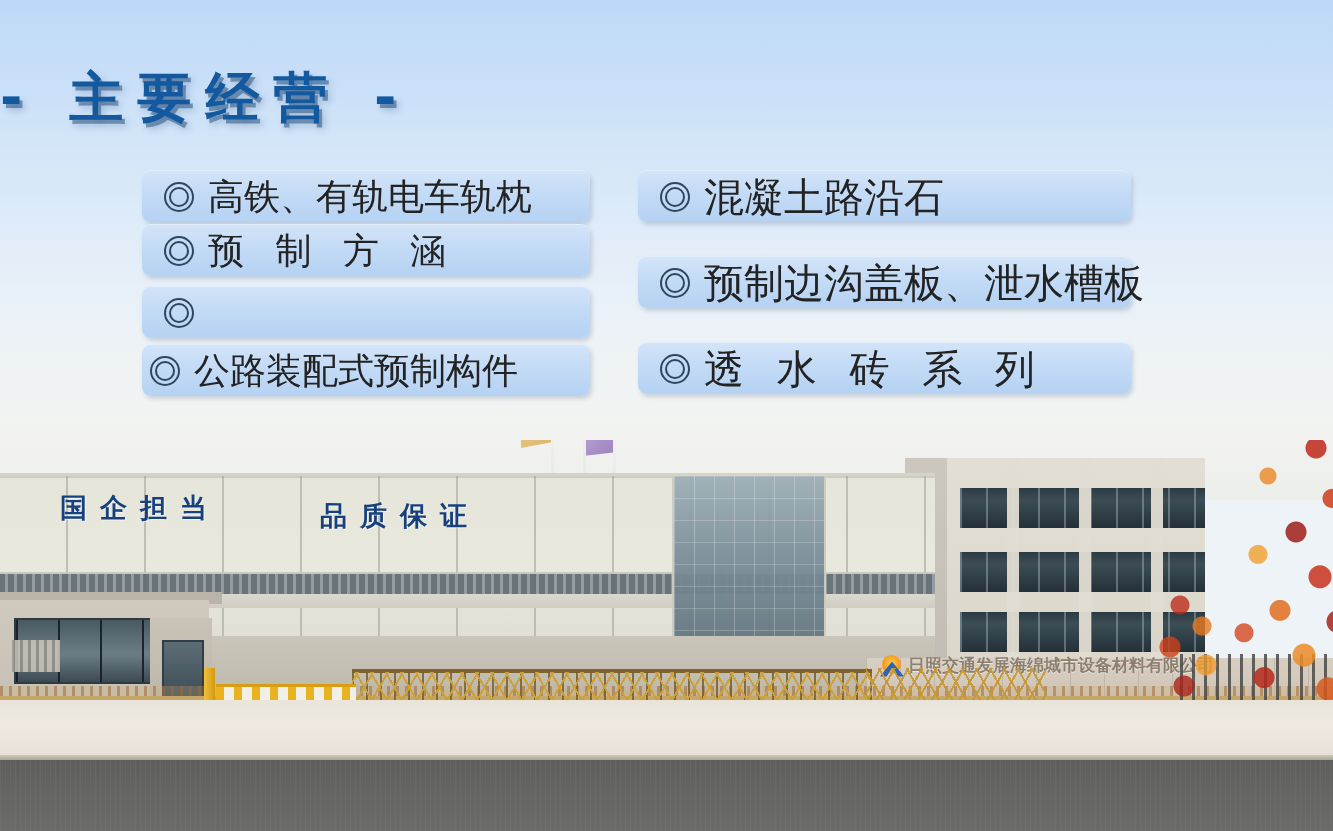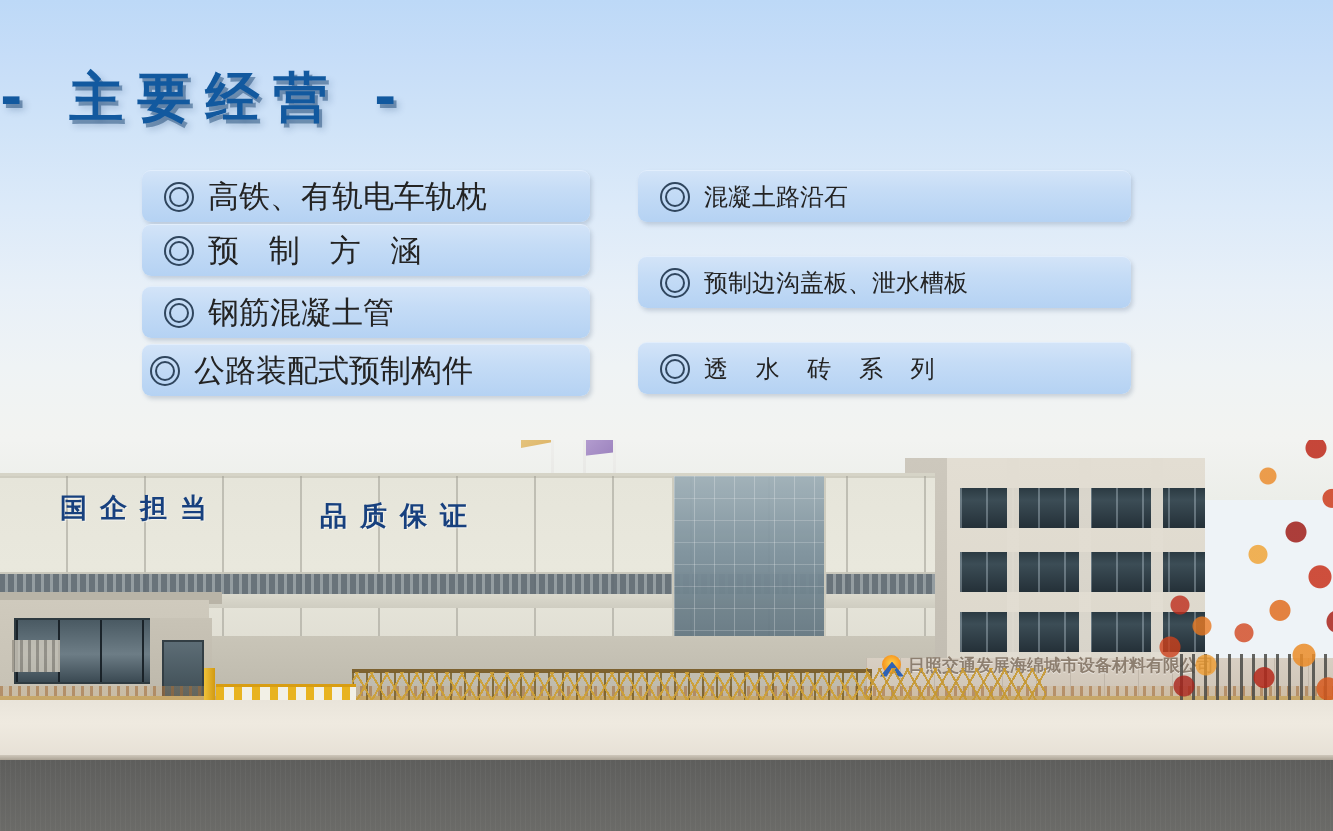--- a/index.html
+++ b/index.html
@@ -52,37 +52,37 @@
   }
   .pill .mark::before,
   .pill .mark::after{
     content:"";position:absolute;border-radius:50%;
     border:2px solid #30465e;
   }
   .pill .mark::before{left:0;top:0;width:26px;height:26px;}
   .pill .mark::after{left:5px;top:5px;width:16px;height:16px;border-width:2px;}
   .pill .txt{
     font-family:"DejaVu Sans","Liberation Sans",sans-serif;
-    font-size:31px;color:#232323;line-height:1;white-space:nowrap;
+    font-size:36px;color:#232323;line-height:1;white-space:nowrap;
     font-weight:400;
   }
   .pill.sparse .txt{letter-spacing:10px;}
 
   
   .L{left:142px;width:448px;height:52px;}
   .L1{top:170px;}
   .L2{top:224px;}
   .L3{top:286px;}
   .L4{top:344px;padding-left:8px;}
   
   .R{left:638px;width:493px;height:52px;}
   .R1{top:170px;}
   .R2{top:256px;}
   .R3{top:342px;}
-  .R .txt{font-size:24px;}
+  .R .txt{font-size:40px;}
 
   
   .scene{position:absolute;left:0;top:440px;width:1333px;height:391px;overflow:hidden;}
 
   .ground-haze{
     position:absolute;left:0;top:0;width:1333px;height:60px;
     background:linear-gradient(to bottom,#f2f3f1,#eceee9);
   }
 
   
@@ -358,21 +358,20 @@
     <div class="pill L L1">
       <span class="mark"></span>
       <span class="txt">高铁、有轨电车轨枕</span>
     </div>
     <div class="pill L L2 sparse">
       <span class="mark"></span>
       <span class="txt">预 制 方 涵</span>
     </div>
     <div class="pill L L3">
       <span class="mark"></span>
-      <span class="txt">钢筋混凝土管</span>
     </div>
     <div class="pill L L4">
       <span class="mark"></span>
       <span class="txt">公路装配式预制构件</span>
     </div>
 
     <div class="pill R R1">
       <span class="mark"></span>
       <span class="txt">混凝土路沿石</span>
     </div>

